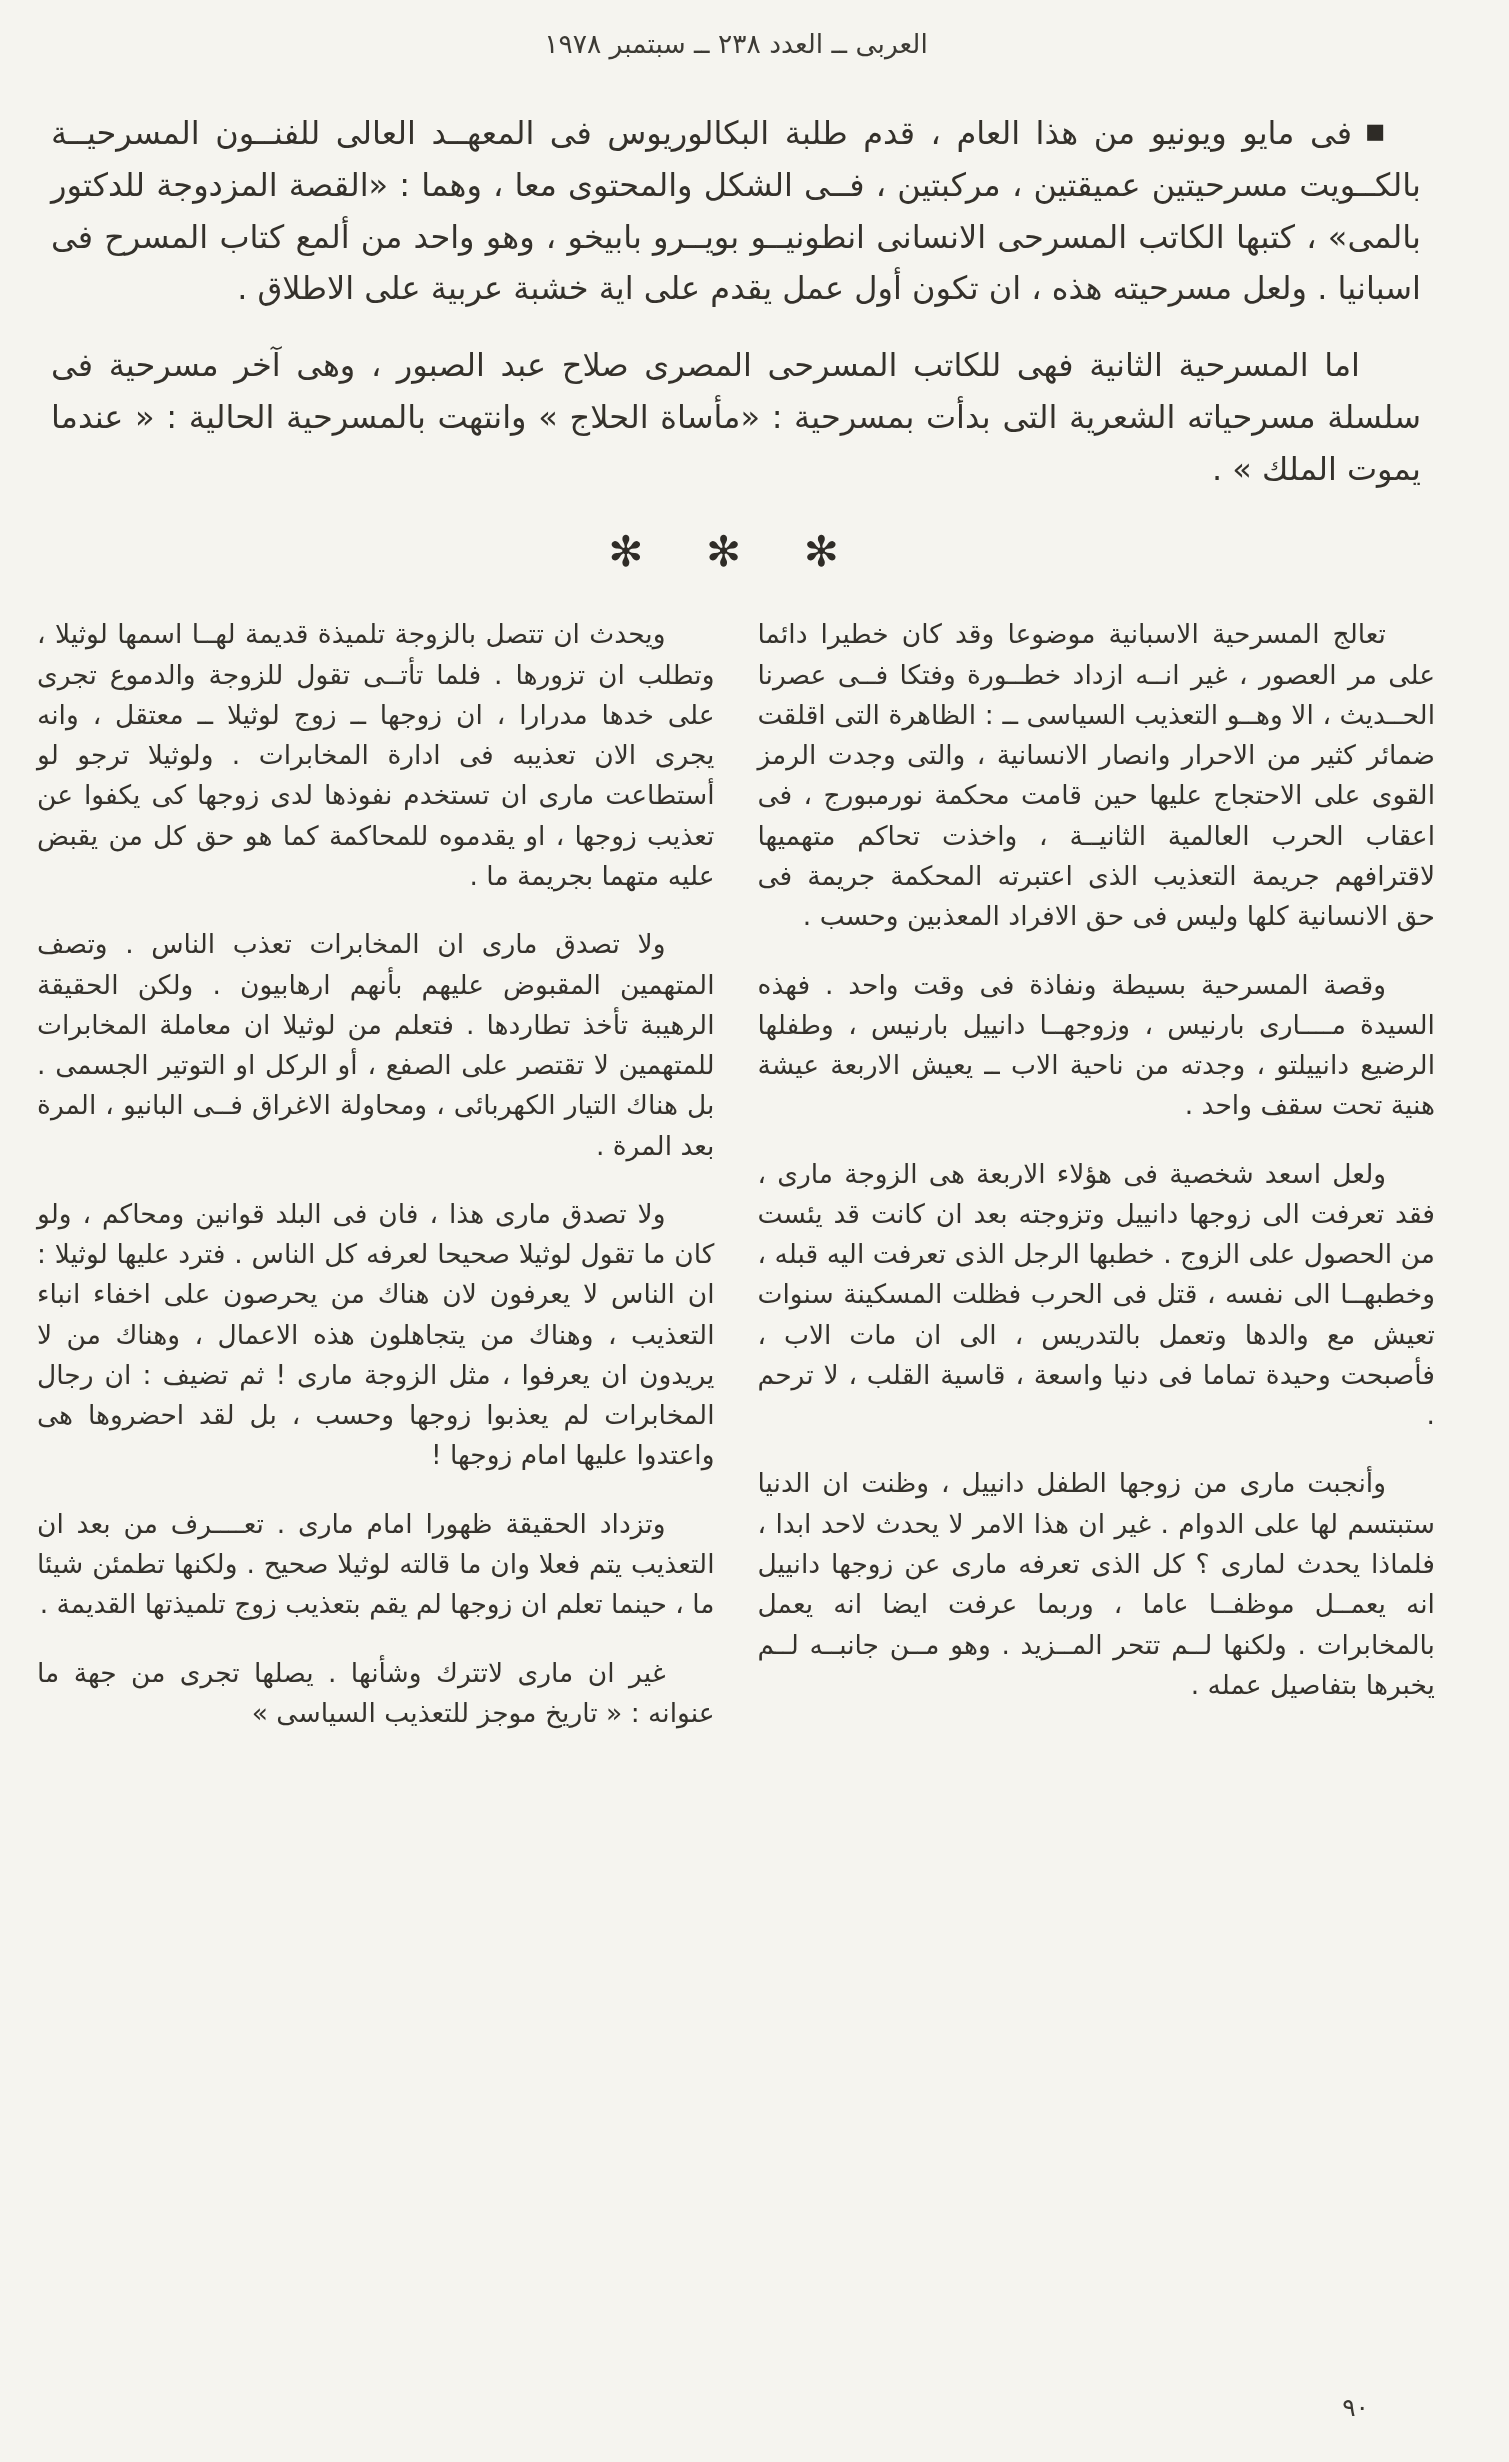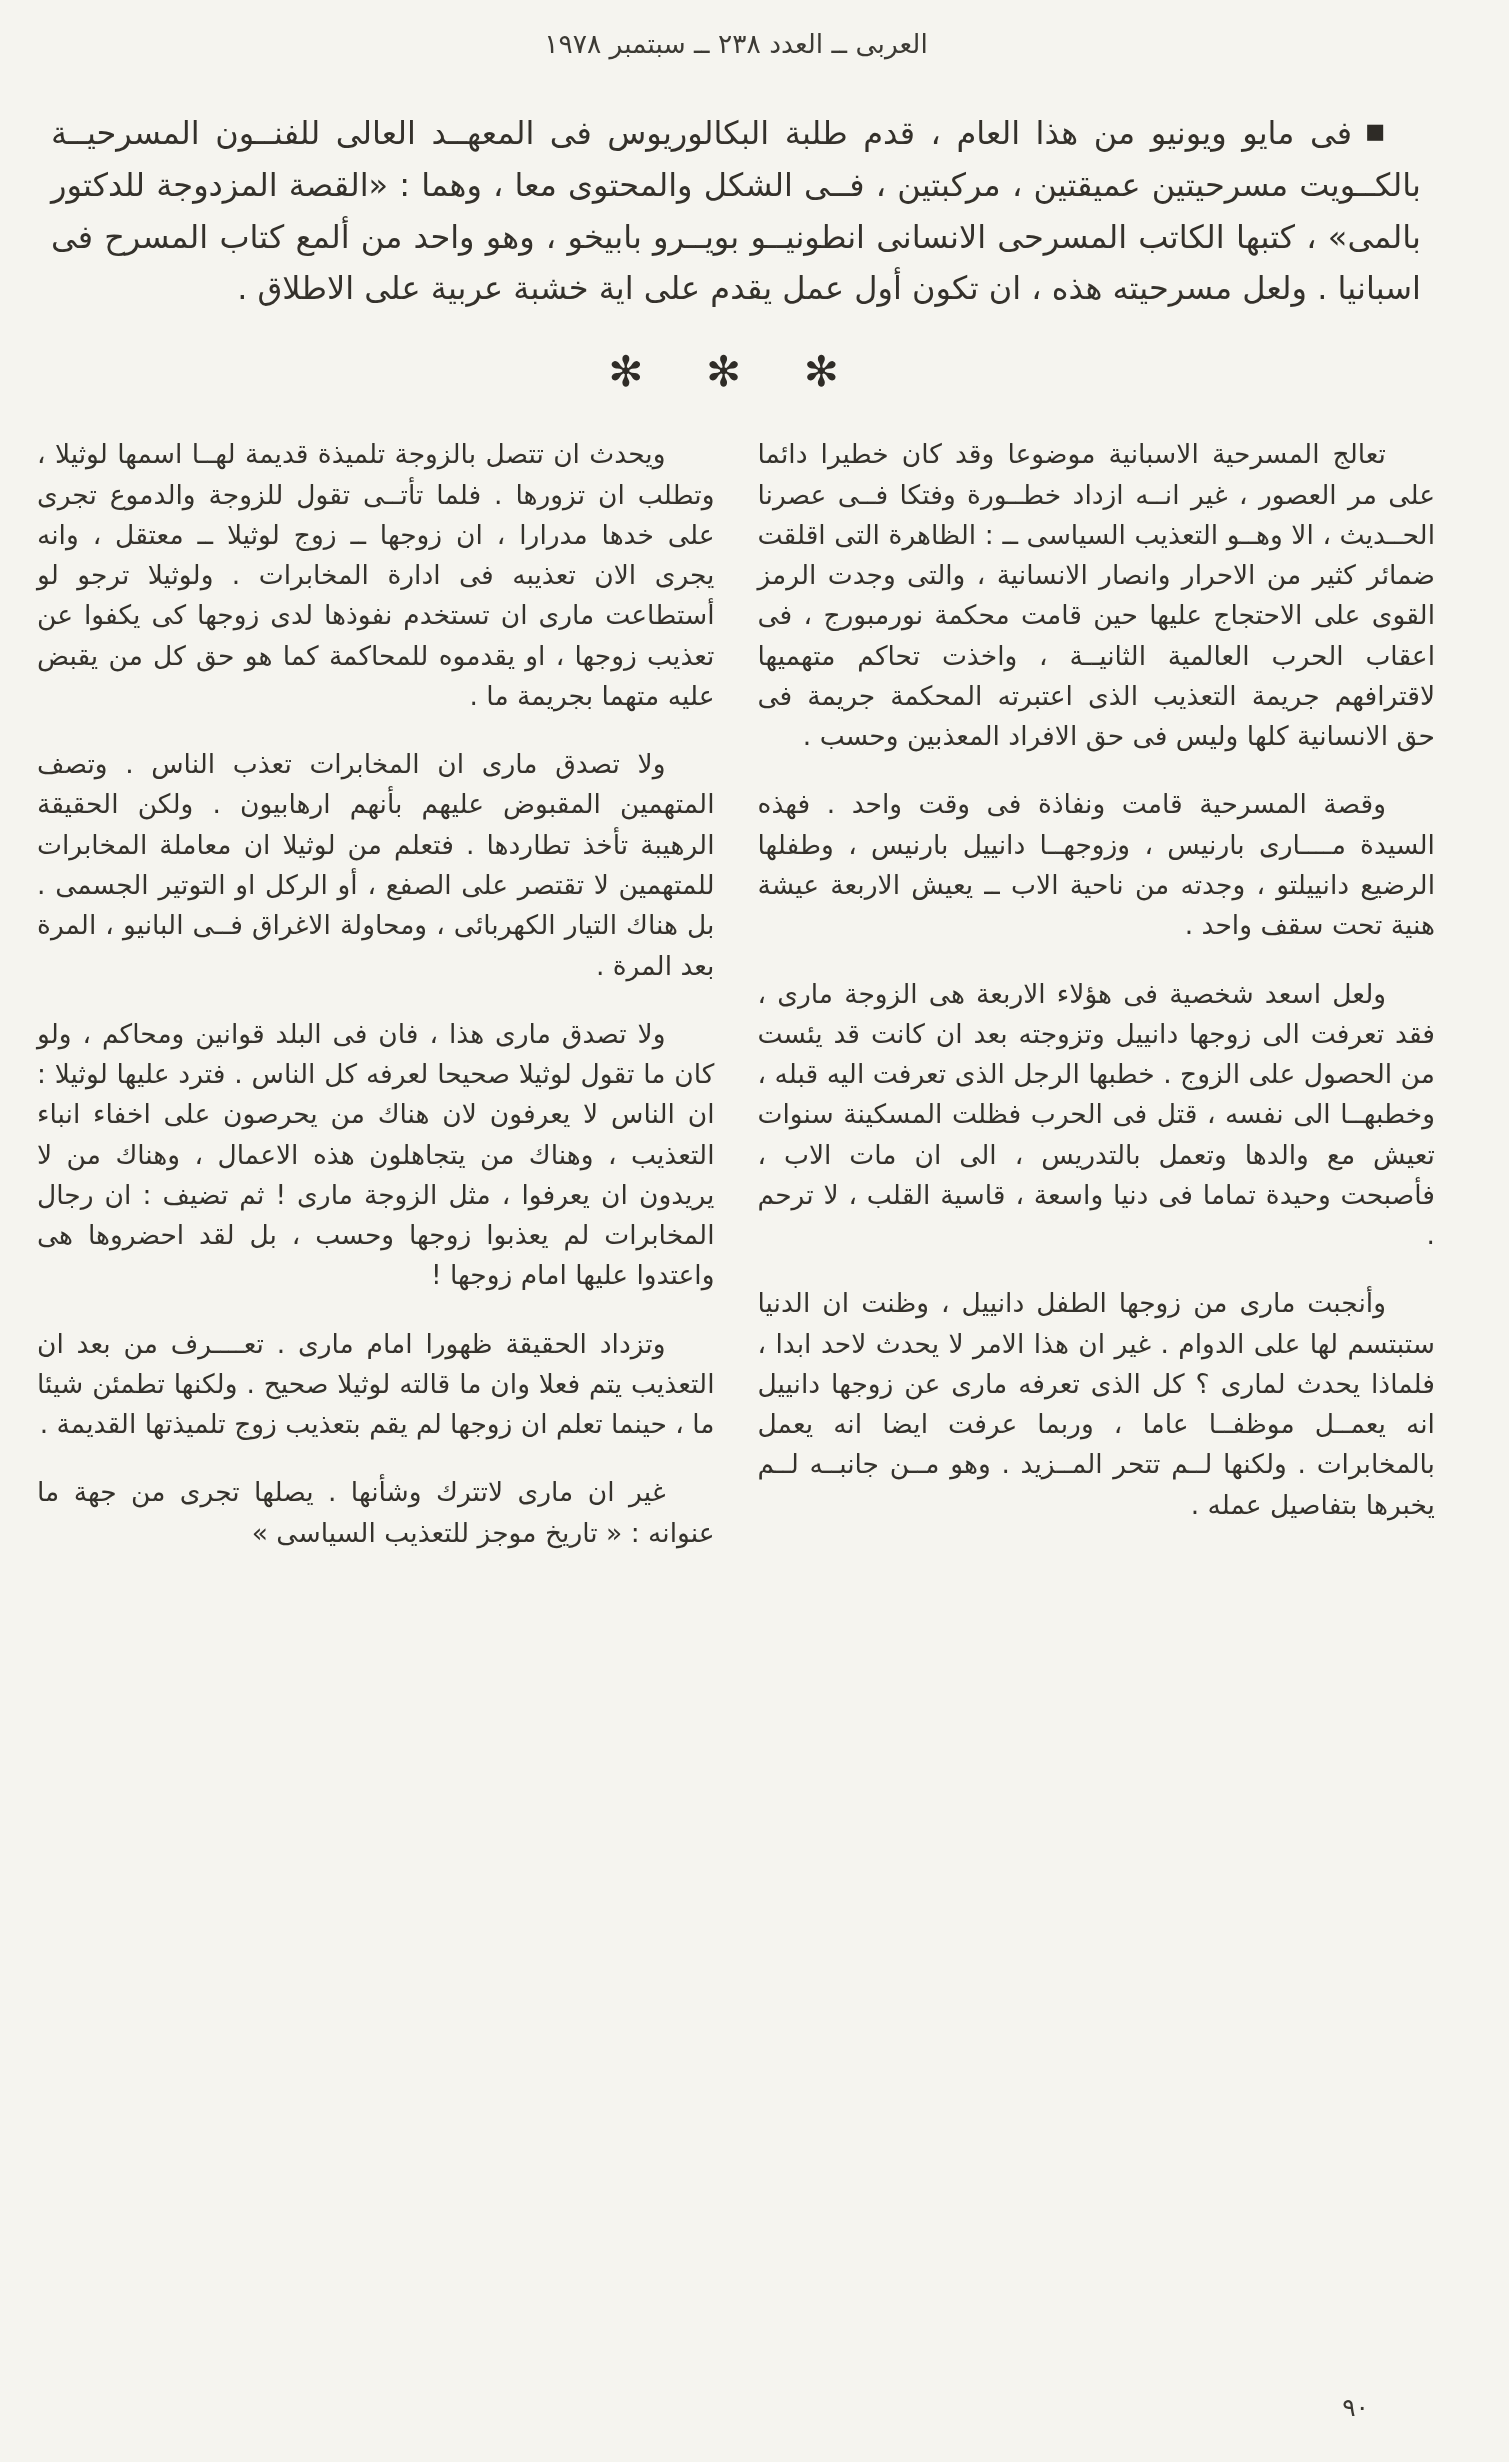--- a/index.html
+++ b/index.html
@@ -98,29 +98,30 @@
 <body>
 
 <div class="page">
 
   <div class="issue-line">العربى ــ العدد ٢٣٨ ــ سبتمبر ١٩٧٨</div>
 
   <section class="intro">
     <p class="first">
       <span class="square-bullet">■</span><span>فى مايو ويونيو من هذا العام ، قدم طلبة البكالوريوس فى المعهــد العالى للفنــون المسرحيــة بالكــويت مسرحيتين عميقتين ، مركبتين ، فــى الشكل والمحتوى معا ، وهما : «القصة المزدوجة للدكتور بالمى» ، كتبها الكاتب المسرحى الانسانى انطونيــو بويــرو بابيخو ، وهو واحد من ألمع كتاب المسرح فى اسبانيا . ولعل مسرحيته هذه ، ان تكون أول عمل يقدم على اية خشبة عربية على الاطلاق .</span>
     </p>
+    <p class="second">اما المسرحية الثانية فهى للكاتب المسرحى المصرى صلاح عبد الصبور ، وهى آخر مسرحية فى سلسلة مسرحياته الشعرية التى بدأت بمسرحية : «مأساة الحلاج » وانتهت بالمسرحية الحالية : « عندما يموت الملك » .</p>
   </section>
 
   <div class="stars-separator">✻ ✻ ✻</div>
 
   <section class="columns">
 
     <div class="col col-right">
       <p>تعالج المسرحية الاسبانية موضوعا وقد كان خطيرا دائما على مر العصور ، غير انــه ازداد خطــورة وفتكا فــى عصرنا الحــديث ، الا وهــو التعذيب السياسى ــ : الظاهرة التى اقلقت ضمائر كثير من الاحرار وانصار الانسانية ، والتى وجدت الرمز القوى على الاحتجاج عليها حين قامت محكمة نورمبورج ، فى اعقاب الحرب العالمية الثانيــة ، واخذت تحاكم متهميها لاقترافهم جريمة التعذيب الذى اعتبرته المحكمة جريمة فى حق الانسانية كلها وليس فى حق الافراد المعذبين وحسب .</p>
-      <p>وقصة المسرحية قامت ونفاذة فى وقت واحد . فهذه السيدة مــــارى بارنيس ، وزوجهــا دانييل بارنيس ، وطفلها الرضيع دانييلتو ، وجدته من ناحية الاب ــ يعيش الاربعة عيشة هنية تحت سقف واحد .</p>
+      <p>وقصة المسرحية بسيطة ونفاذة فى وقت واحد . فهذه السيدة مــــارى بارنيس ، وزوجهــا دانييل بارنيس ، وطفلها الرضيع دانييلتو ، وجدته من ناحية الاب ــ يعيش الاربعة عيشة هنية تحت سقف واحد .</p>
       <p>ولعل اسعد شخصية فى هؤلاء الاربعة هى الزوجة مارى ، فقد تعرفت الى زوجها دانييل وتزوجته بعد ان كانت قد يئست من الحصول على الزوج . خطبها الرجل الذى تعرفت اليه قبله ، وخطبهــا الى نفسه ، قتل فى الحرب فظلت المسكينة سنوات تعيش مع والدها وتعمل بالتدريس ، الى ان مات الاب ، فأصبحت وحيدة تماما فى دنيا واسعة ، قاسية القلب ، لا ترحم .</p>
       <p>وأنجبت مارى من زوجها الطفل دانييل ، وظنت ان الدنيا ستبتسم لها على الدوام . غير ان هذا الامر لا يحدث لاحد ابدا ، فلماذا يحدث لمارى ؟ كل الذى تعرفه مارى عن زوجها دانييل انه يعمــل موظفــا عاما ، وربما عرفت ايضا انه يعمل بالمخابرات . ولكنها لــم تتحر المــزيد . وهو مــن جانبــه لــم يخبرها بتفاصيل عمله .</p>
     </div>
 
     <div class="col col-left">
       <p>ويحدث ان تتصل بالزوجة تلميذة قديمة لهــا اسمها لوثيلا ، وتطلب ان تزورها . فلما تأتــى تقول للزوجة والدموع تجرى على خدها مدرارا ، ان زوجها ــ زوج لوثيلا ــ معتقل ، وانه يجرى الان تعذيبه فى ادارة المخابرات . ولوثيلا ترجو لو أستطاعت مارى ان تستخدم نفوذها لدى زوجها كى يكفوا عن تعذيب زوجها ، او يقدموه للمحاكمة كما هو حق كل من يقبض عليه متهما بجريمة ما .</p>
       <p>ولا تصدق مارى ان المخابرات تعذب الناس . وتصف المتهمين المقبوض عليهم بأنهم ارهابيون . ولكن الحقيقة الرهيبة تأخذ تطاردها . فتعلم من لوثيلا ان معاملة المخابرات للمتهمين لا تقتصر على الصفع ، أو الركل او التوتير الجسمى . بل هناك التيار الكهربائى ، ومحاولة الاغراق فــى البانيو ، المرة بعد المرة .</p>
       <p>ولا تصدق مارى هذا ، فان فى البلد قوانين ومحاكم ، ولو كان ما تقول لوثيلا صحيحا لعرفه كل الناس . فترد عليها لوثيلا : ان الناس لا يعرفون لان هناك من يحرصون على اخفاء انباء التعذيب ، وهناك من يتجاهلون هذه الاعمال ، وهناك من لا يريدون ان يعرفوا ، مثل الزوجة مارى ! ثم تضيف : ان رجال المخابرات لم يعذبوا زوجها وحسب ، بل لقد احضروها هى واعتدوا عليها امام زوجها !</p>
       <p>وتزداد الحقيقة ظهورا امام مارى . تعــــرف من بعد ان التعذيب يتم فعلا وان ما قالته لوثيلا صحيح . ولكنها تطمئن شيئا ما ، حينما تعلم ان زوجها لم يقم بتعذيب زوج تلميذتها القديمة .</p>
       <p>غير ان مارى لاتترك وشأنها . يصلها تجرى من جهة ما عنوانه : « تاريخ موجز للتعذيب السياسى »</p>

